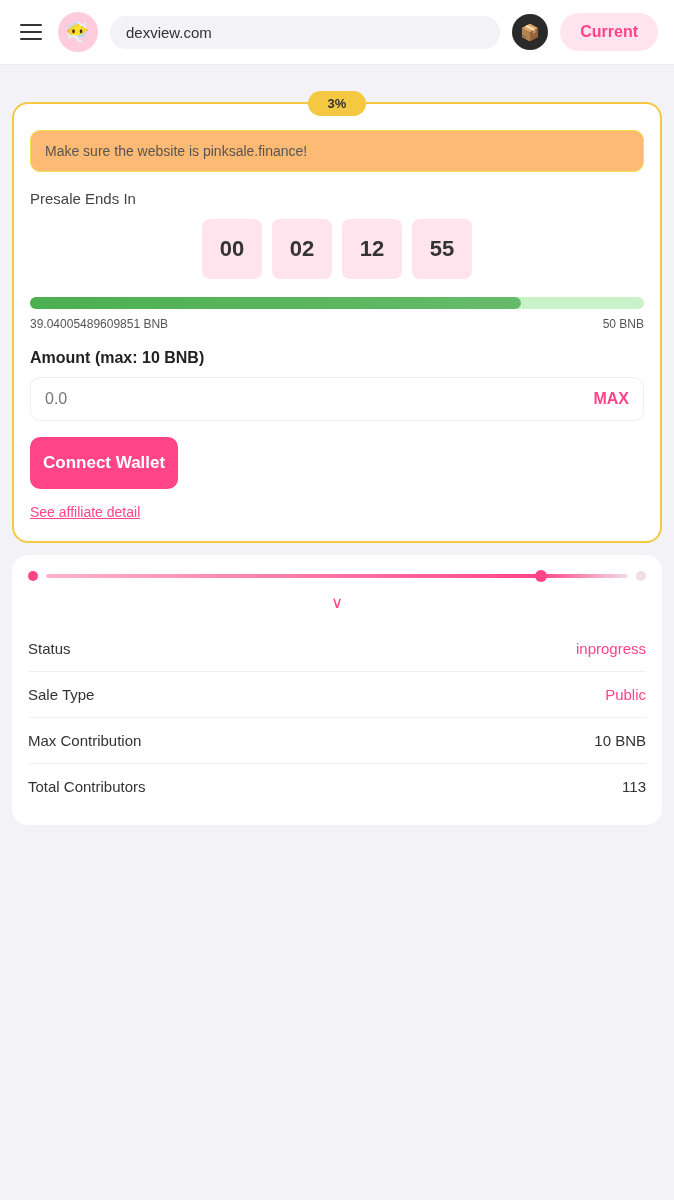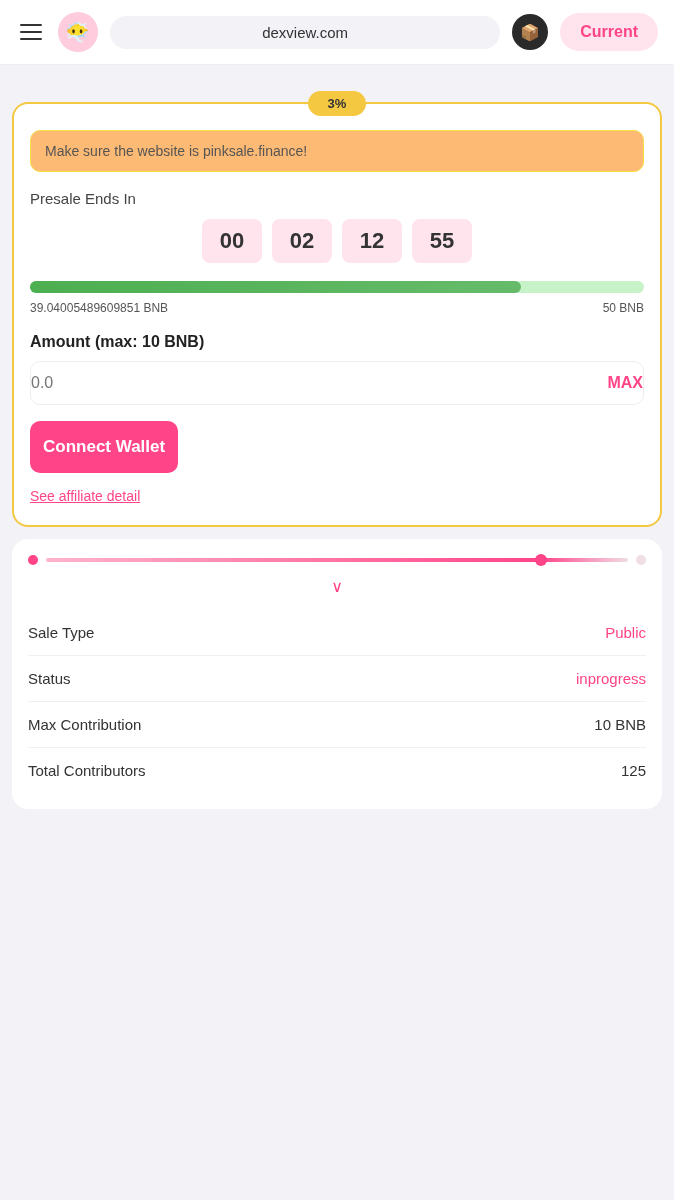--- a/index.html
+++ b/index.html
@@ -45,21 +45,20 @@
       justify-content: center;
       font-size: 20px;
     }
     .header-url-bar {
       flex: 1;
       background: #f2f2f7;
       border-radius: 20px;
       padding: 8px 16px;
       font-size: 15px;
       color: #333;
-      text-align: center;
       font-weight: 500;
     }
     .header-token-icon {
       width: 36px;
       height: 36px;
       border-radius: 50%;
       background: #2a2a2a;
       display: flex;
       align-items: center;
       justify-content: center;
@@ -129,21 +128,21 @@
     .countdown-row {
       display: flex;
       justify-content: center;
       gap: 10px;
       margin-bottom: 18px;
     }
     .countdown-box {
       background: #ffe4ee;
       border-radius: 8px;
       width: 60px;
-      height: 44px;
+      height: 60px;
       display: flex;
       align-items: center;
       justify-content: center;
       font-size: 22px;
       font-weight: 700;
       color: #333;
     }
 
     
     .progress-bar-container {
@@ -174,21 +173,21 @@
       font-weight: 700;
       color: #222;
       margin-bottom: 10px;
     }
 
     .amount-input-wrapper {
       border: 1px solid #eee;
       border-radius: 10px;
       display: flex;
       align-items: center;
-      padding: 12px 0;
+      padding: 12px 14px;
       margin-bottom: 16px;
       background: #fff;
     }
     .amount-input {
       flex: 1;
       border: none;
       outline: none;
       font-size: 16px;
       color: #aaa;
       background: transparent;
@@ -369,35 +368,35 @@
         <div class="slider-thumb"></div>
       </div>
       <div class="slider-dot-right"></div>
     </div>
 
     <div class="chevron-row">
       <span class="chevron-icon">∨</span>
     </div>
 
     <div class="info-row">
+      <span class="info-row-label">Status</span>
+      <span class="info-row-value">inprogress</span>
+    </div>
+
+    <div class="info-row">
       <span class="info-row-label">Sale Type</span>
       <span class="info-row-value">Public</span>
-    </div>
-
-    <div class="info-row">
-      <span class="info-row-label">Status</span>
-      <span class="info-row-value">inprogress</span>
     </div>
 
 
     <div class="info-row">
       <span class="info-row-label">Max Contribution</span>
       <span class="info-row-value dark">10 BNB</span>
     </div>
 
     <div class="info-row">
       <span class="info-row-label">Total Contributors</span>
-      <span class="info-row-value dark">125</span>
+      <span class="info-row-value dark">113</span>
     </div>
 
   </div>
 
 </div>
 
 </body></html>

